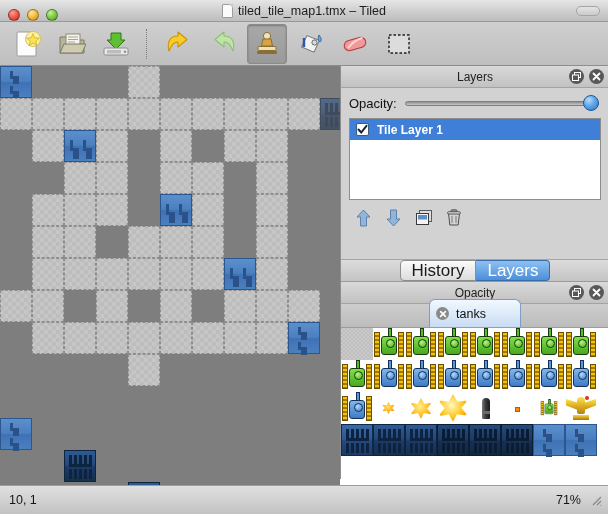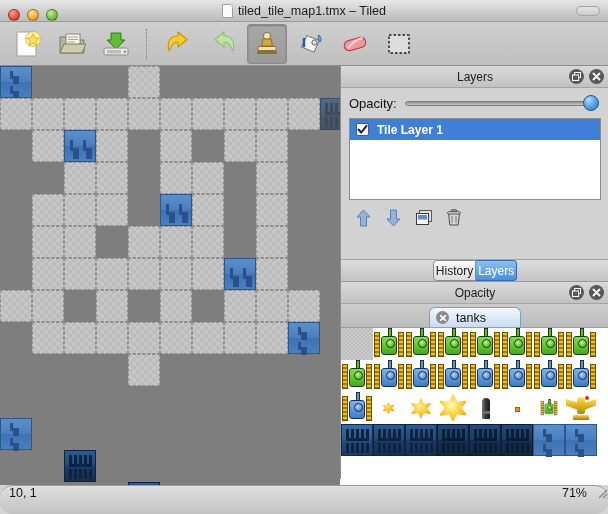--- a/index.html
+++ b/index.html
@@ -176,21 +176,21 @@
 
   .layer-tools { display: flex; gap: 13px; padding: 9px 0 6px 14px; align-items: center; }
 
   .tabstrip {
     position: absolute; left: 0; right: 0; bottom: 0; height: 22px;
     background: linear-gradient(to bottom,#dcdcdc,#c4c4c4);
     border-top: 1px solid #a5a5a5;
     display: flex; align-items: center; justify-content: center;
   }
   .tab {
-    height: 21px; padding: 0 2px; font-size: 12px;
+    height: 21px; padding: 0 11px; font-size: 17px;
     display: flex; align-items: center;
     border: 1px solid #8d8d8d;
     background: linear-gradient(to bottom,#fbfbfb,#dcdcdc);
     color: #1a1a1a;
   }
   .tab:first-of-type { border-radius: 4px 0 0 4px; }
   .tab:last-of-type  { border-radius: 0 4px 4px 0; border-left: none; }
   .tab.sel {
     background: linear-gradient(to bottom,#8fc0f2,#4b8fd8);
     color: #fff; border-color: #3a6ca8;
@@ -199,21 +199,21 @@
   .panel-sep { height: 1px; background: #9a9a9a; }
 
   
   .tileset-tabbar {
     height: 24px; position: relative;
     background: linear-gradient(to bottom,#cdcdcd,#bcbcbc);
     border-bottom: 1px solid #9c9c9c;
     display: flex; align-items: flex-end; justify-content: center;
   }
   .ts-tab {
-    height: 20px; padding: 0 14px 0 6px; min-width: 92px;
+    height: 28px; padding: 0 14px 0 6px; min-width: 92px;
     display: flex; align-items: center; gap: 7px;
     border: 1px solid #7d9fc4; border-bottom: none;
     border-radius: 6px 6px 0 0;
     background: linear-gradient(to bottom,#f2f8ff,#c8dcf3);
     font-size: 12.5px; color: #101010;
   }
   .ts-close {
     width: 13px; height: 13px; border-radius: 50%; background: #8a8a8a;
     display: flex; align-items: center; justify-content: center; flex: none;
   }
@@ -277,23 +277,22 @@
   .eagle .base { position:absolute; left:8px; top:23px; width:16px; height:5px;
                  background: linear-gradient(to bottom,#ffd83d,#a8760a); }
   .eagle .dot { position:absolute; left:20px; top:4px; width:4px; height:4px;
                 background:#e0301a; border-radius:50%; }
 
   
   .statusbar {
     position: absolute; left: 0; bottom: 0; width: 608px; height: 29px;
     background: linear-gradient(to bottom,#e0e0e0,#c2c2c2);
     border-top: 1px solid #9d9d9d;
-    display: flex; align-items: flex-start; justify-content: space-between;
-    padding: 0 0 0 9px;
-    border-radius: 13px;
+    display: flex; align-items: center; justify-content: space-between;
+    padding: 0 6px 0 9px;
   }
   .statusbar .coord { font-size: 12.5px; color: #151515; }
   .statusbar .right { display: flex; align-items: center; gap: 9px; }
   .statusbar .zoom { font-size: 12.5px; color: #151515; }
   .grip { width: 12px; height: 12px; }
   .white-strip { position:absolute; left:340px; bottom:29px; width:268px; height:6px; background:#fff; }
 </style>
 </head>
 <body>
 

